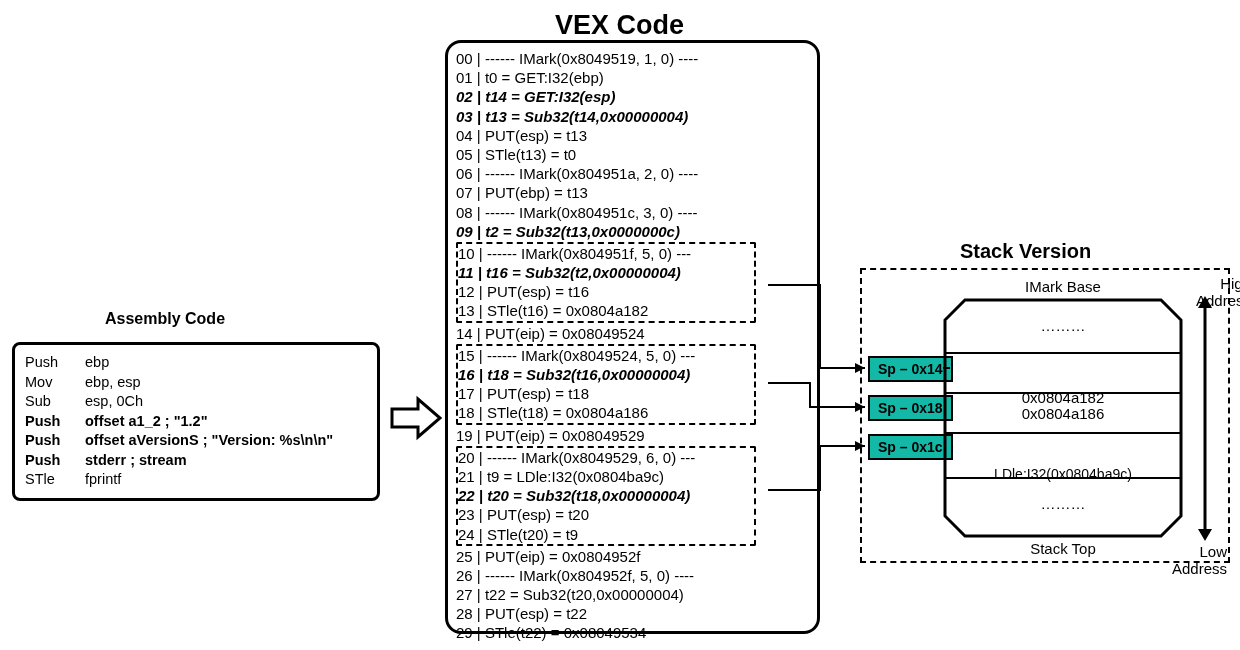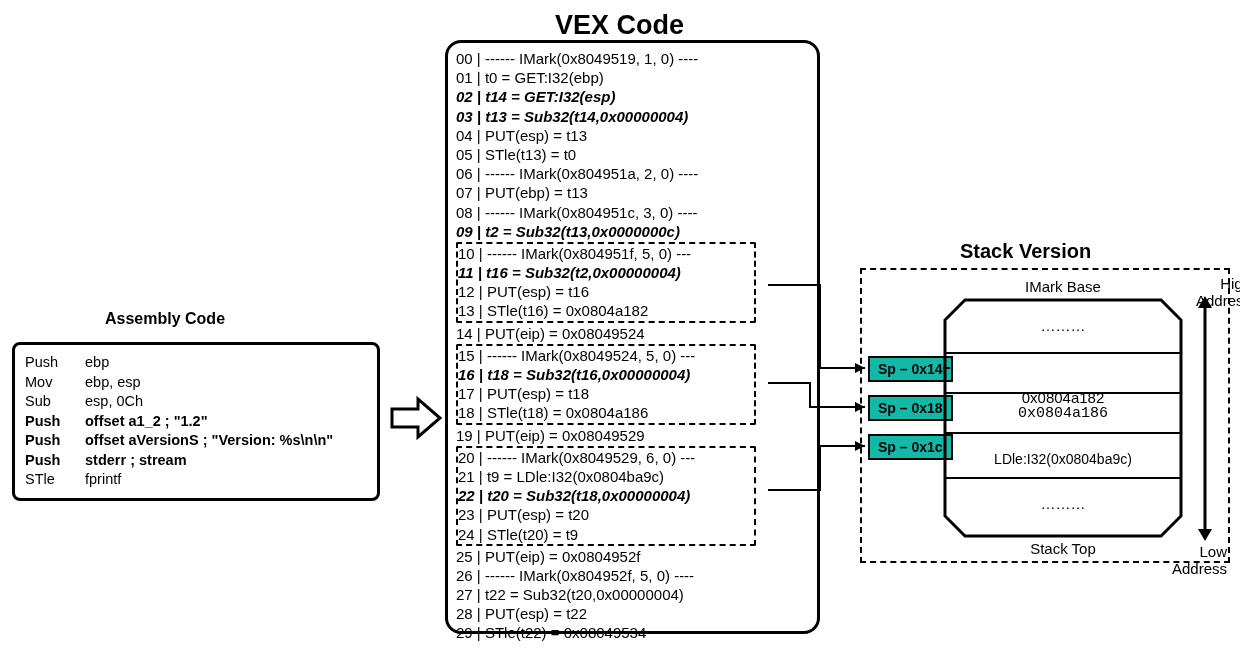--- a/index.html
+++ b/index.html
@@ -96,22 +96,22 @@
 <svg class="stack-shape" width="240" height="240">
   <polygon class="stack-outline" points="22,2 218,2 238,22 238,218 218,238 22,238 2,218 2,22"></polygon>
   <line class="stack-line" x1="2" y1="55" x2="238" y2="55"></line>
   <line class="stack-line" x1="2" y1="95" x2="238" y2="95"></line>
   <line class="stack-line" x1="2" y1="135" x2="238" y2="135"></line>
   <line class="stack-line" x1="2" y1="180" x2="238" y2="180"></line>
 </svg>
 <div class="stack-text" style="top:278px; left:943px; width:240px;">IMark Base</div>
 <div class="stack-text" style="top:317px; left:943px; width:240px;">………</div>
 <div class="stack-text" style="top:365px; left:943px; width:240px;margin-top:24px;">0x0804a182</div>
-<div class="stack-text" style="top:405px; left:943px; width:240px;font-family:Liberation Mono, monospace;">0x0804a186</div>
-<div class="stack-text" style="top:451px; left:943px; width:240px; font-size:14px;">LDle:I32(0x0804ba9c)</div>
+<div class="stack-text" style="top:405px; left:943px; width:240px;">0x0804a186</div>
+<div class="stack-text" style="top:466px; left:943px; width:240px; font-size:14px;">LDle:I32(0x0804ba9c)</div>
 <div class="stack-text" style="top:495px; left:943px; width:240px;">………</div>
 <div class="stack-text" style="top:540px; left:943px; width:240px;">Stack Top</div>
 
 <div class="addr-label" style="top:275px; left:1166px; width:85px;">High Address</div>
 <div class="addr-label" style="top:543px; left:1142px; width:85px;">Low Address</div>
 <svg style="position:absolute; top:296px; left:1195px;" width="20" height="245">
   <line x1="10" y1="8" x2="10" y2="237" stroke="#000" stroke-width="3"></line>
   <polygon points="10,0 3,12 17,12" fill="#000"></polygon>
   <polygon points="10,245 3,233 17,233" fill="#000"></polygon>
 </svg>

